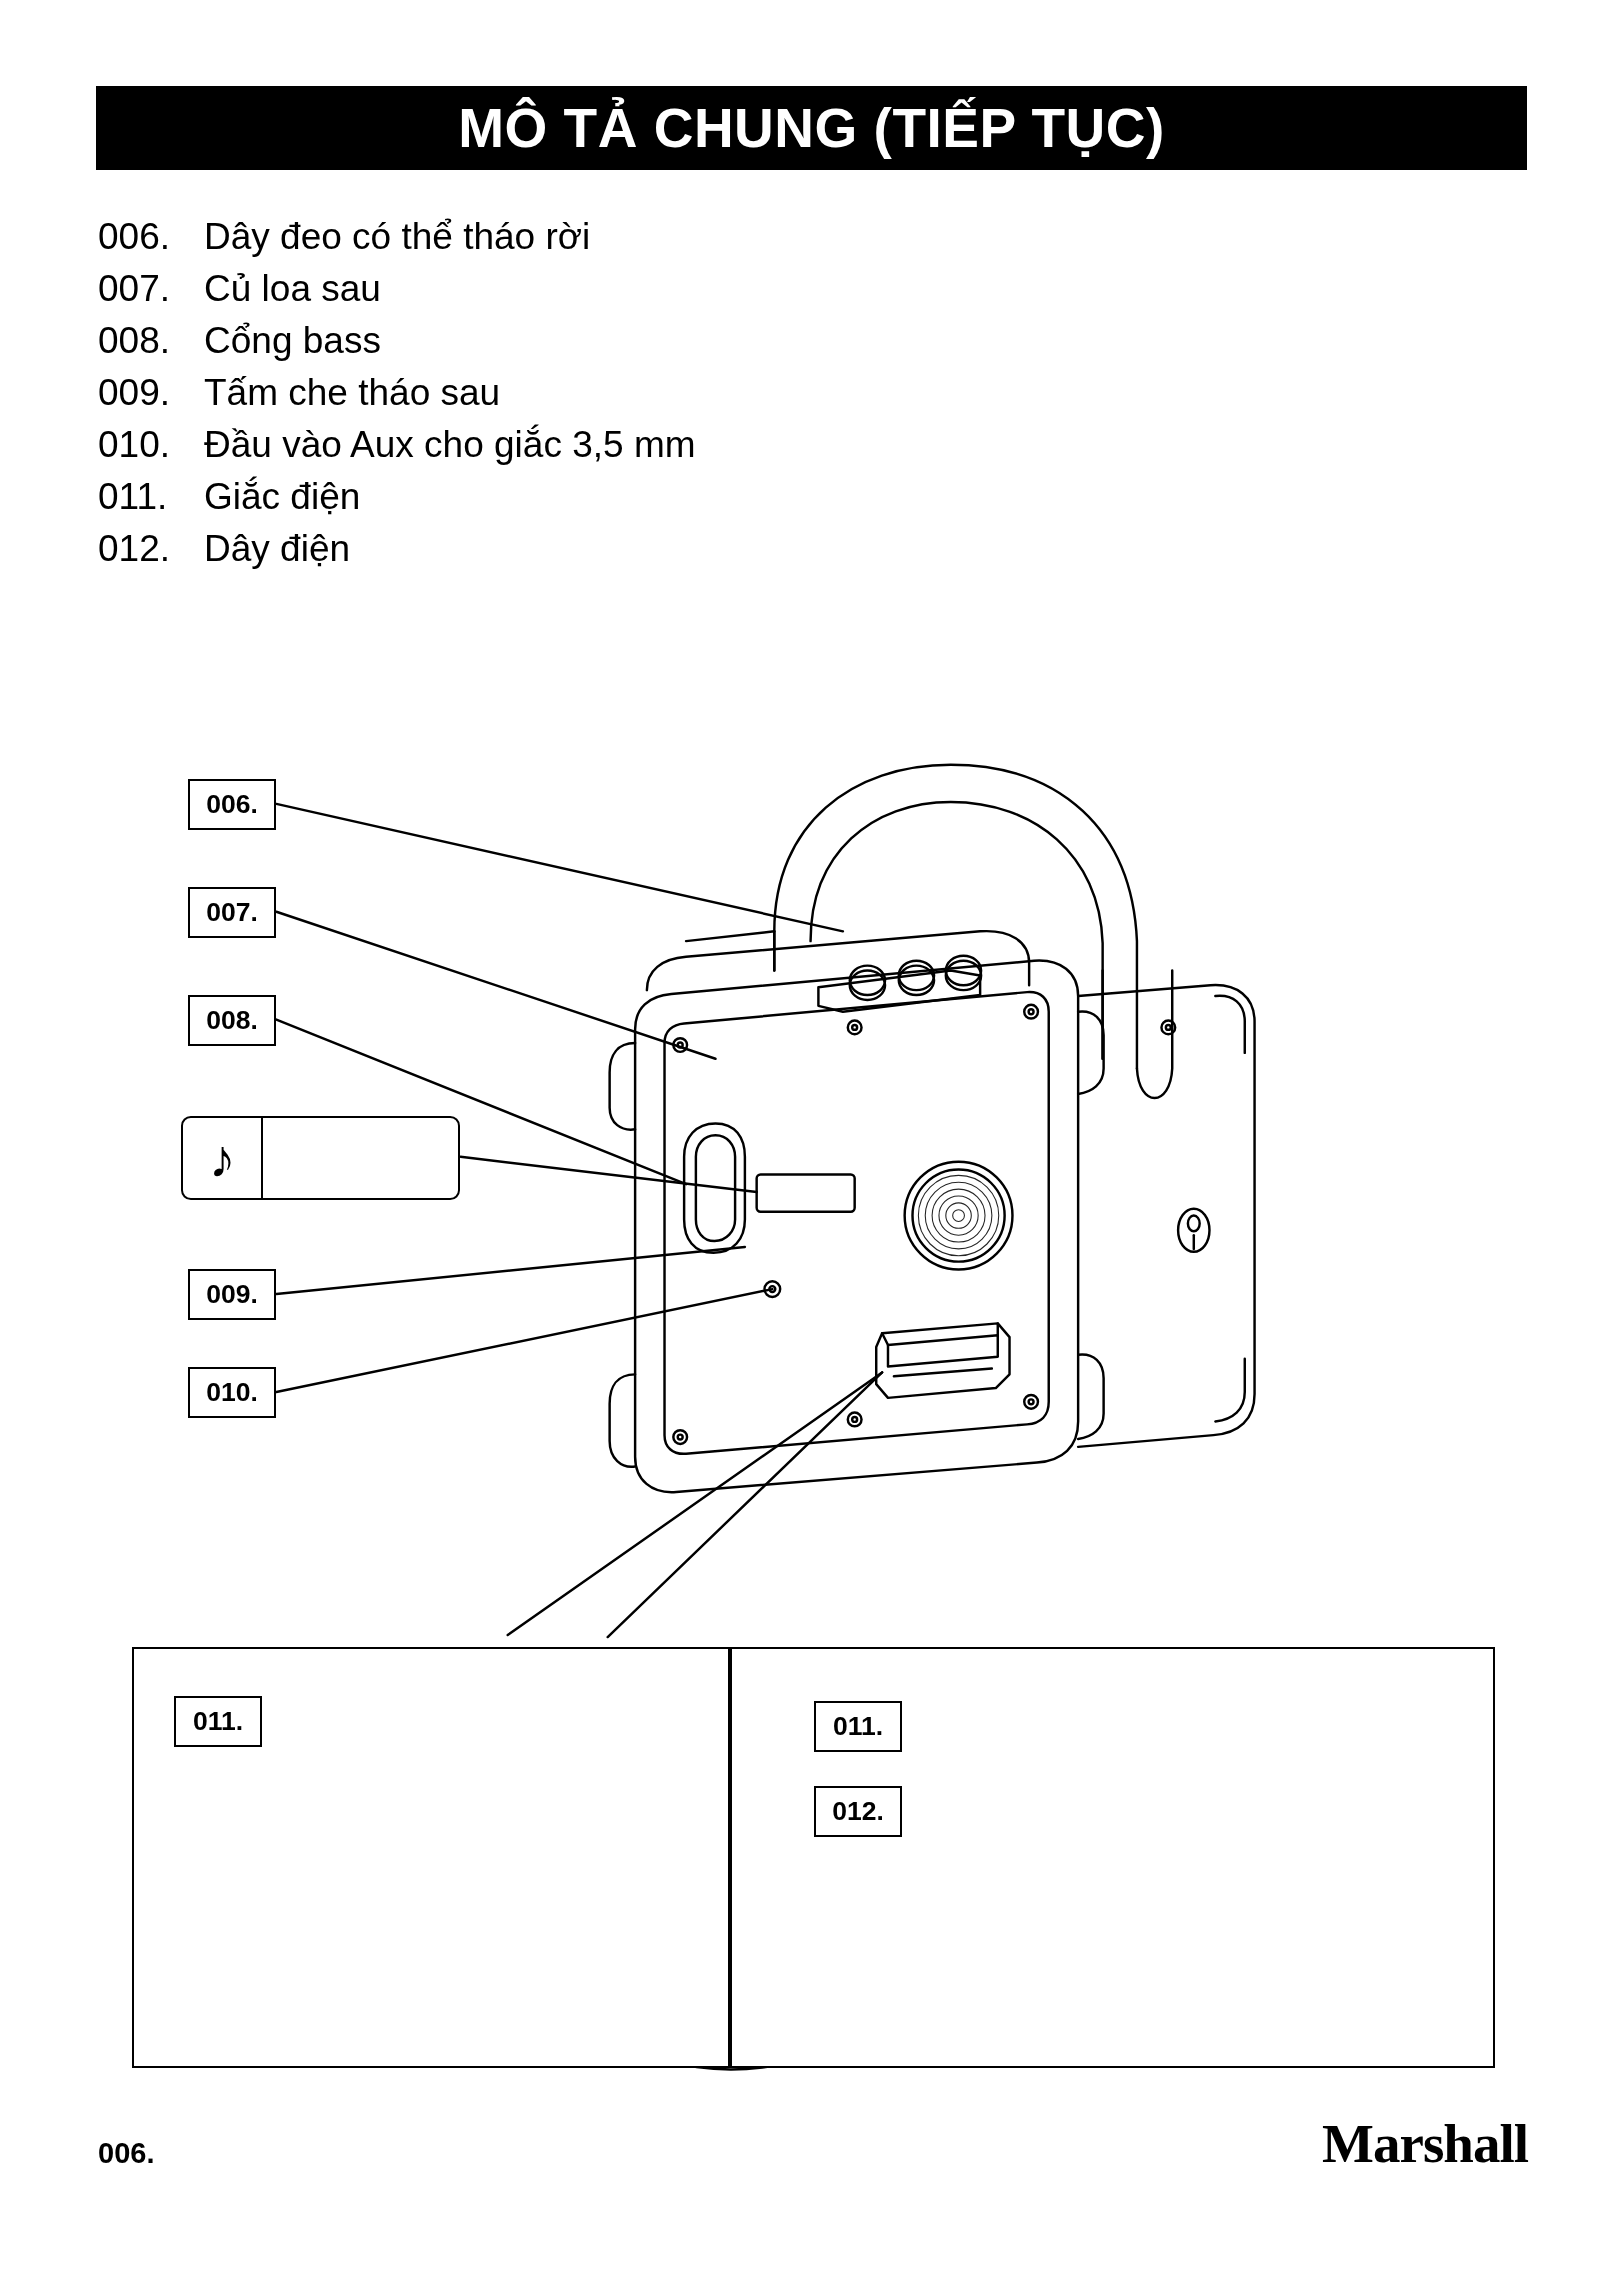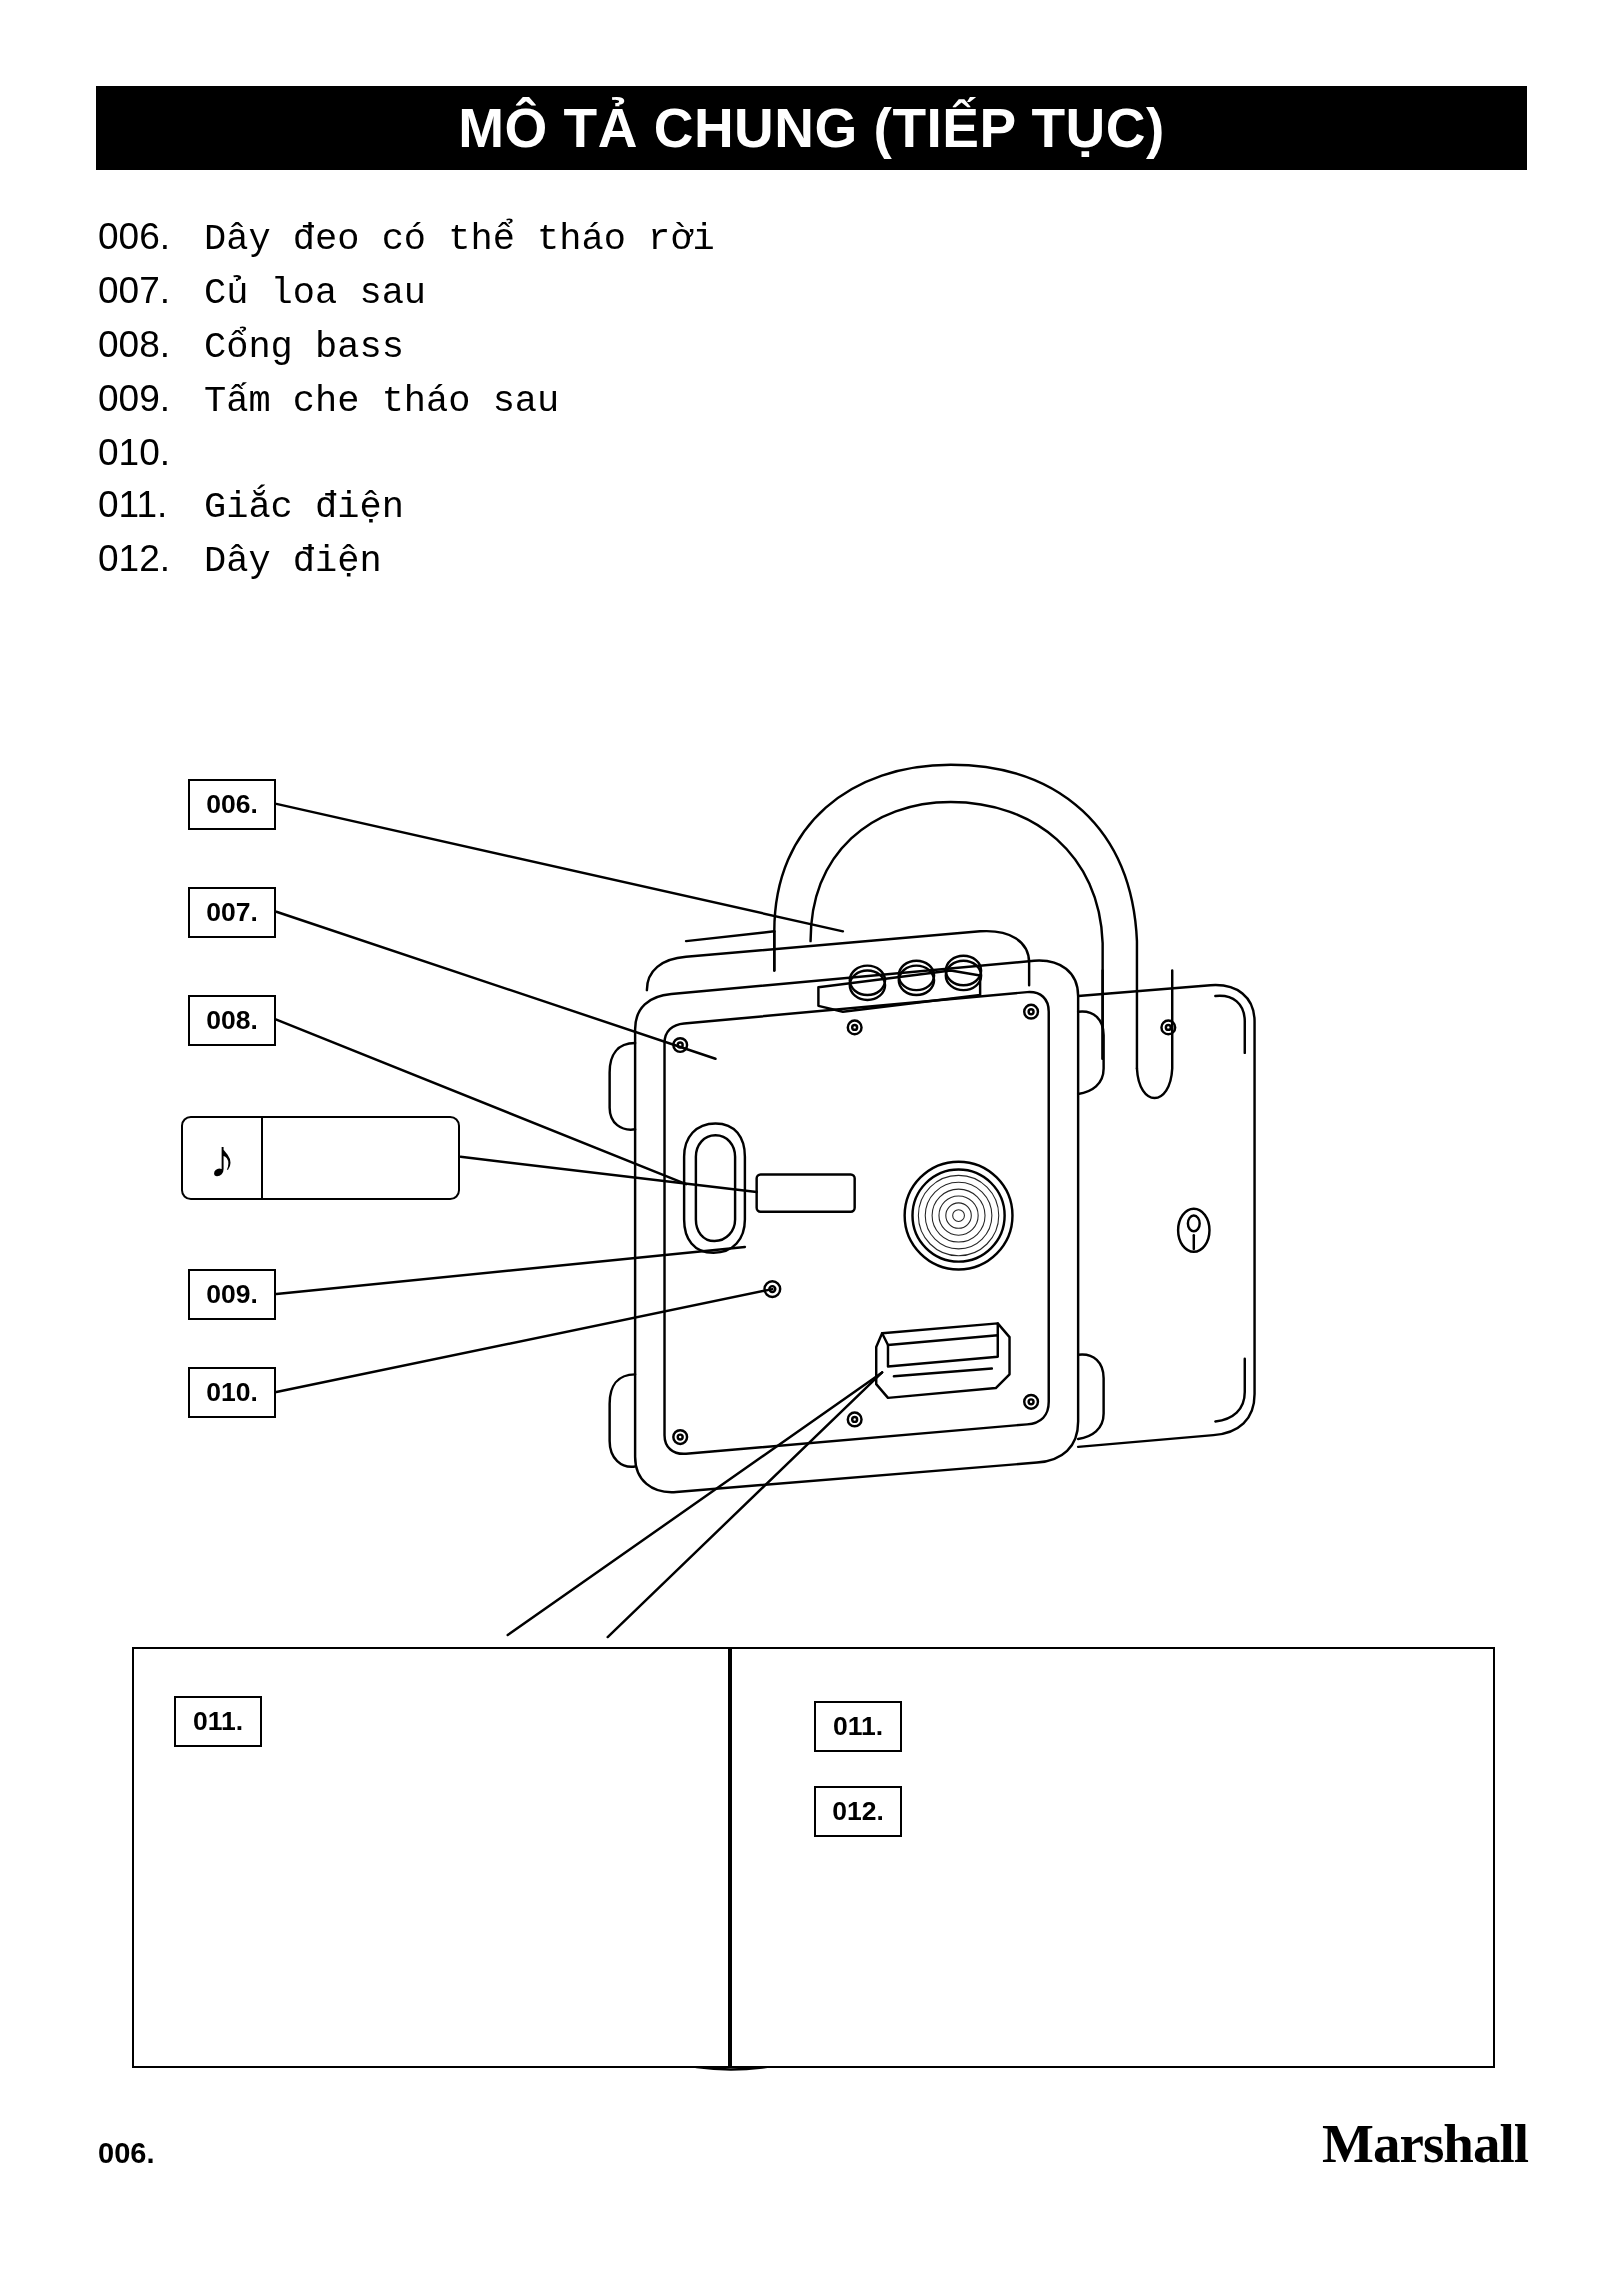--- a/index.html
+++ b/index.html
@@ -55,21 +55,20 @@
     font-size: 37px;
     line-height: 52px;
     white-space: nowrap;
   }
   .item-num {
     width: 106px;
     flex: none;
   }
   .item-label {
     flex: none;
-    font-family: Liberation Mono, monospace;
   }
 
   
   .diagram {
     position: absolute;
     left: 98px;
     top: 647px;
     width: 1431px;
     height: 1441px;
   }
@@ -168,20 +167,21 @@
     <div class="item-row">
       <span class="item-num">008.</span>
       <span class="item-label">Cổng bass</span>
     </div>
     <div class="item-row">
       <span class="item-num">009.</span>
       <span class="item-label">Tấm che tháo sau</span>
     </div>
     <div class="item-row">
       <span class="item-num">010.</span>
+      <span class="item-label">Đầu vào Aux cho giắc 3,5 mm</span>
     </div>
     <div class="item-row">
       <span class="item-num">011.</span>
       <span class="item-label">Giắc điện</span>
     </div>
     <div class="item-row">
       <span class="item-num">012.</span>
       <span class="item-label">Dây điện</span>
     </div>
   </div>

